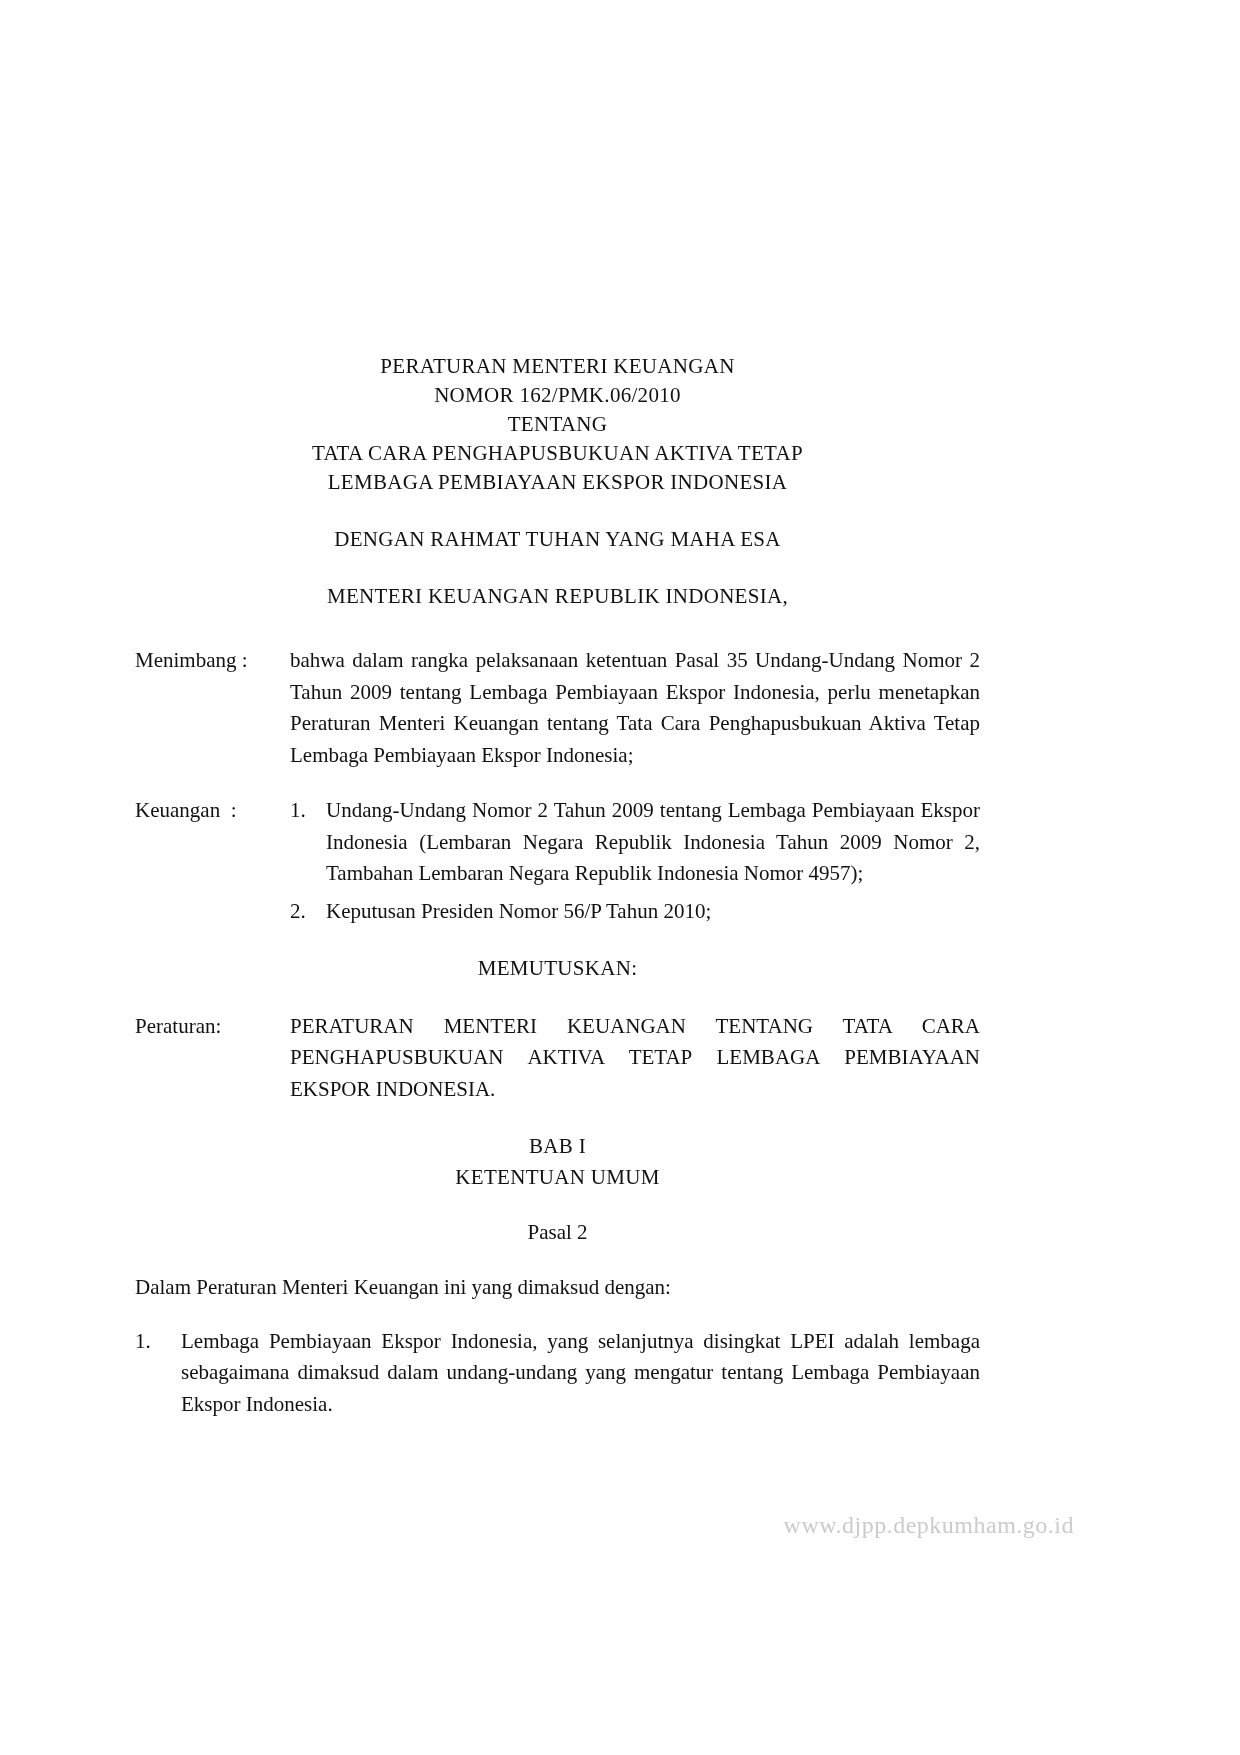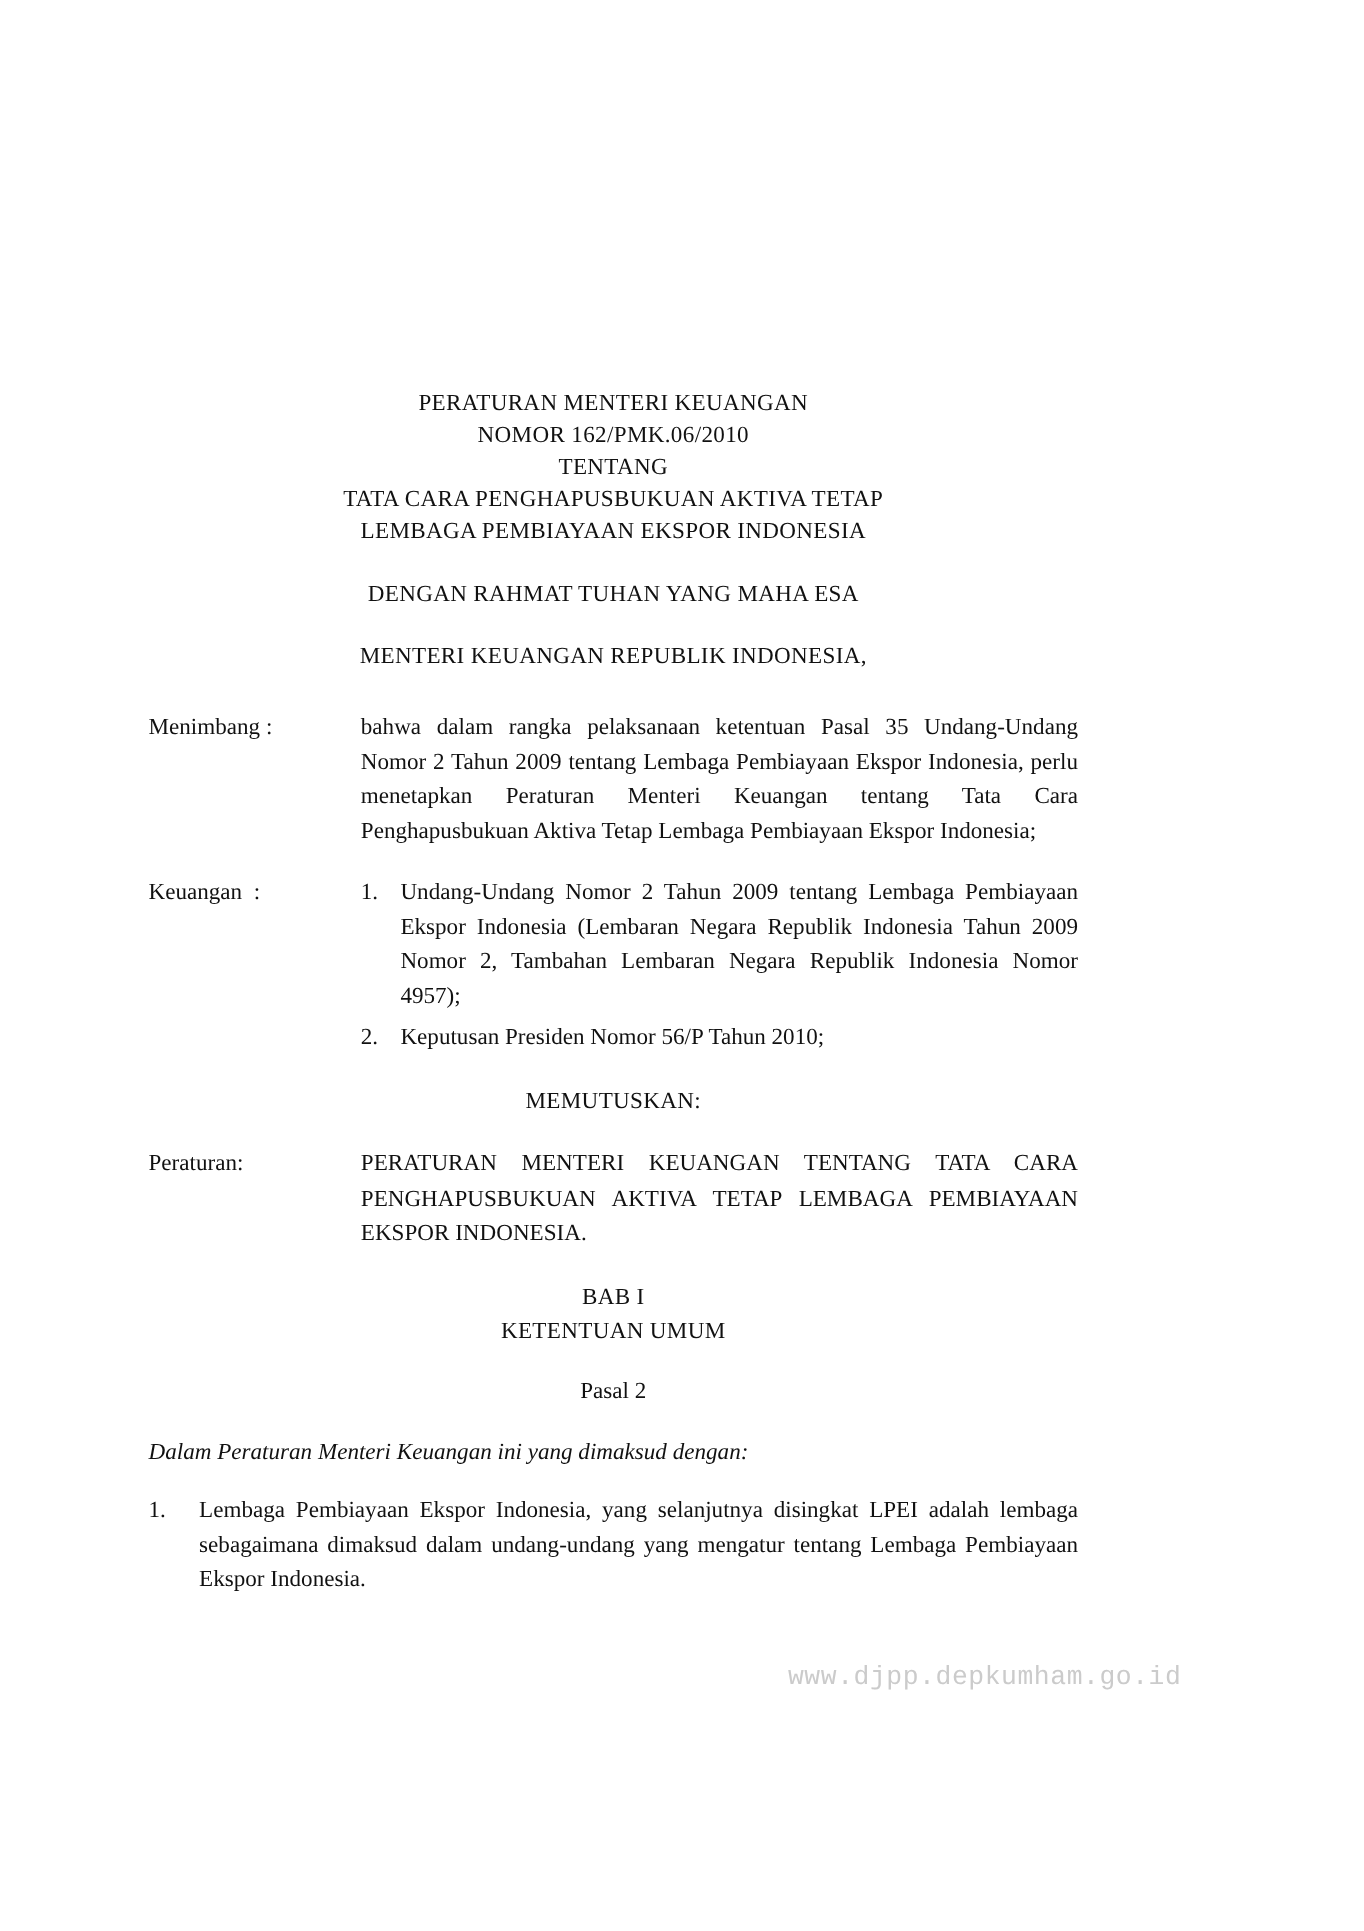--- a/index.html
+++ b/index.html
@@ -18,21 +18,21 @@
     position: absolute;
     left: 135px;
     top: 352px;
     width: 845px;
   }
   .center { text-align: center; }
   .title-block .t-line { line-height: 29px; letter-spacing: 0.3px; text-align: center; }
   .invocation { margin-top: 28px; line-height: 29px; letter-spacing: 0.3px; }
   .authority  { margin-top: 28px; line-height: 29px; letter-spacing: 0.3px; font-family: Liberation Serif, serif; }
 
-  .clause { display: flex; align-items: flex-start; gap: 38px; }
+  .clause { display: flex; align-items: flex-start; }
   .clause-label {
     flex: 0 0 155px;
     width: 155px;
     line-height: 31.5px;
     white-space: pre;
   }
   .clause-body { flex: 1 1 auto; line-height: 31.5px; }
   .justified { text-align: justify; }
 
   .m-menimbang  { margin-top: 34px; }
@@ -41,31 +41,31 @@
 
   .list-item { display: flex; align-items: flex-start; }
   .list-num  { flex: 0 0 36px; width: 36px; line-height: 31.5px; }
   .list-text { flex: 1 1 auto; line-height: 31.5px; }
 
   .memutuskan { margin-top: 26px; line-height: 31.5px; letter-spacing: 0.3px; }
   .m-menetapkan { margin-top: 26px; }
 
   .bab-block { margin-top: 26px; line-height: 31px; letter-spacing: 0.3px; }
   .pasal { margin-top: 24px; line-height: 31px; }
-  .intro { margin-top: 24px; line-height: 31.5px; font-style: italic; }
+  .intro { margin-top: 24px; line-height: 31.5px; }
 
   .def-item { display: flex; align-items: flex-start; margin-top: 22px; }
   .def-num  { flex: 0 0 46px; width: 46px; line-height: 31.5px; }
   .def-text { flex: 1 1 auto; line-height: 31.5px; }
 
   .watermark {
     position: absolute;
     top: 1512px;
     right: 166px;
-    font-family: Liberation Mono, monospace;
+    font-family: Liberation Serif, serif;
     font-size: 24px;
     color: #cbcbcb;
     letter-spacing: 0.5px;
   }
 </style>
 </head>
 <body>
 
 <div class="page">
   <div class="content">

